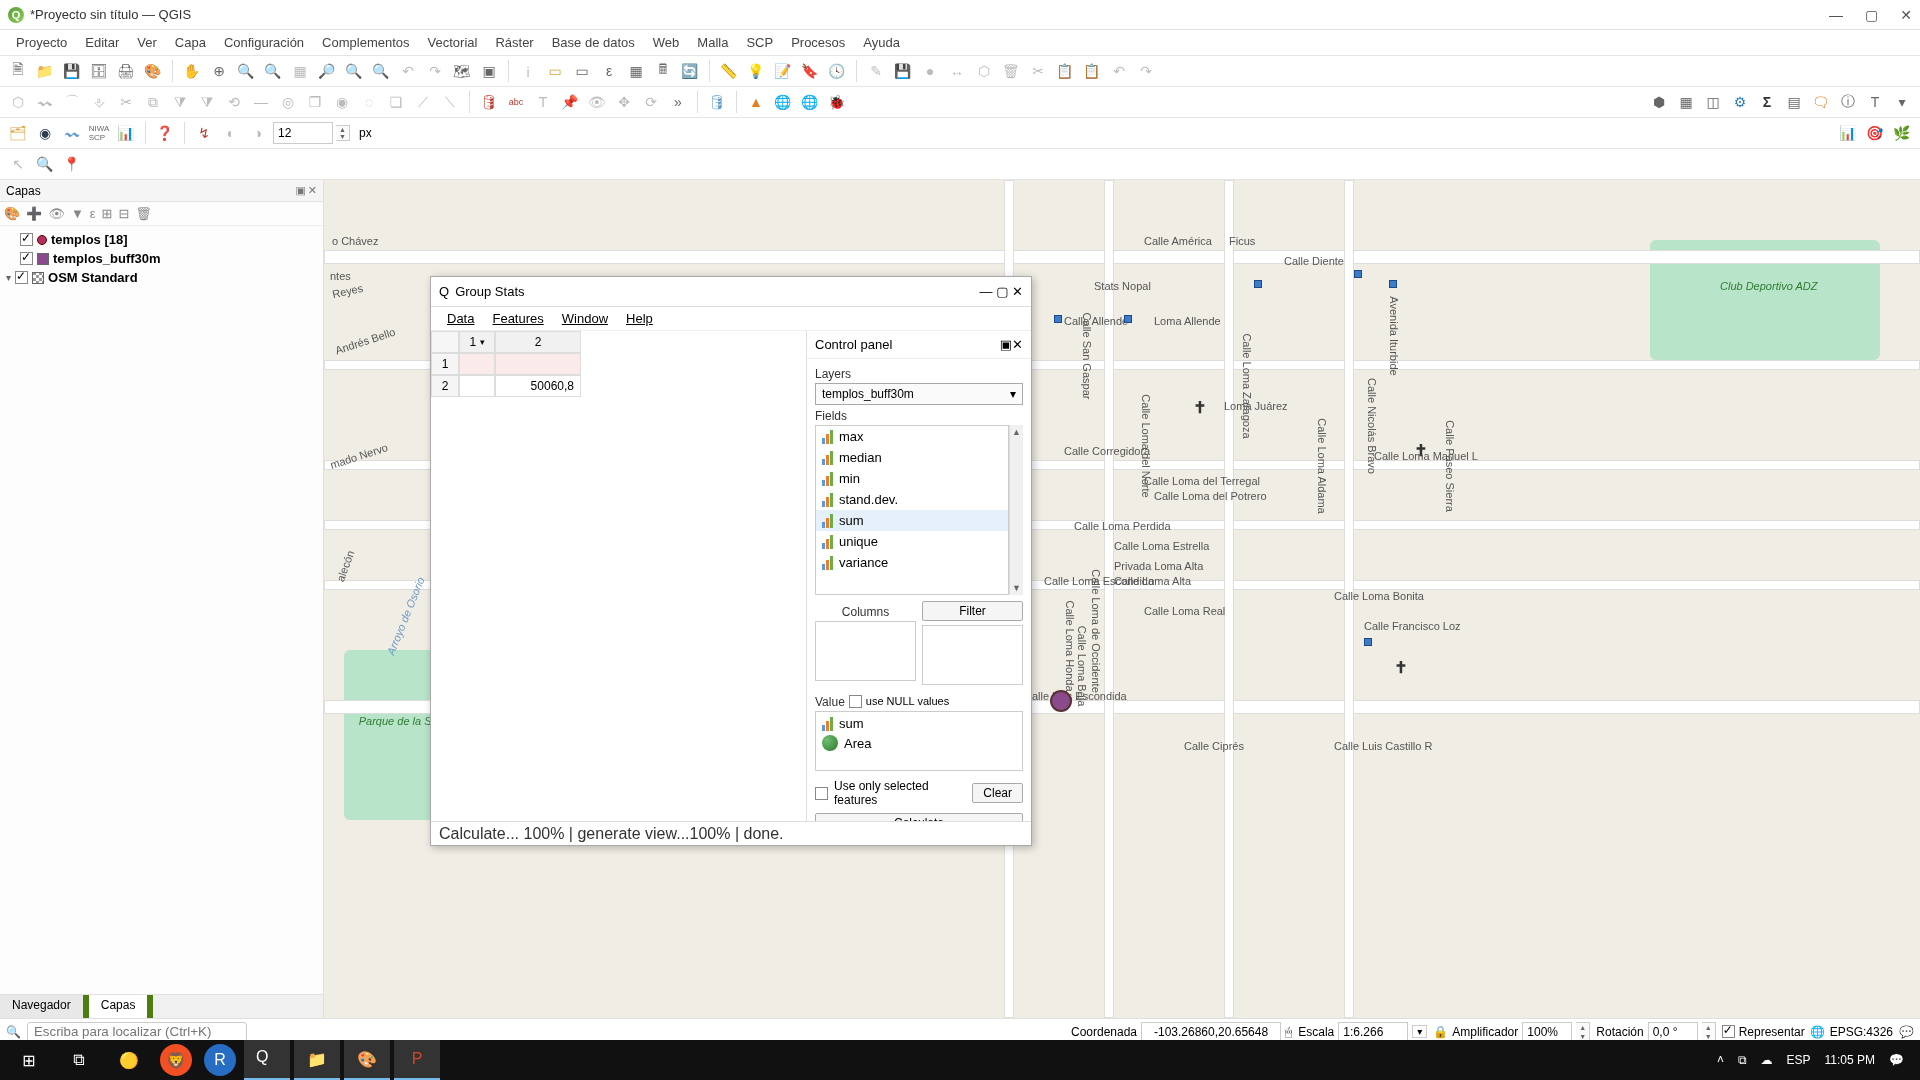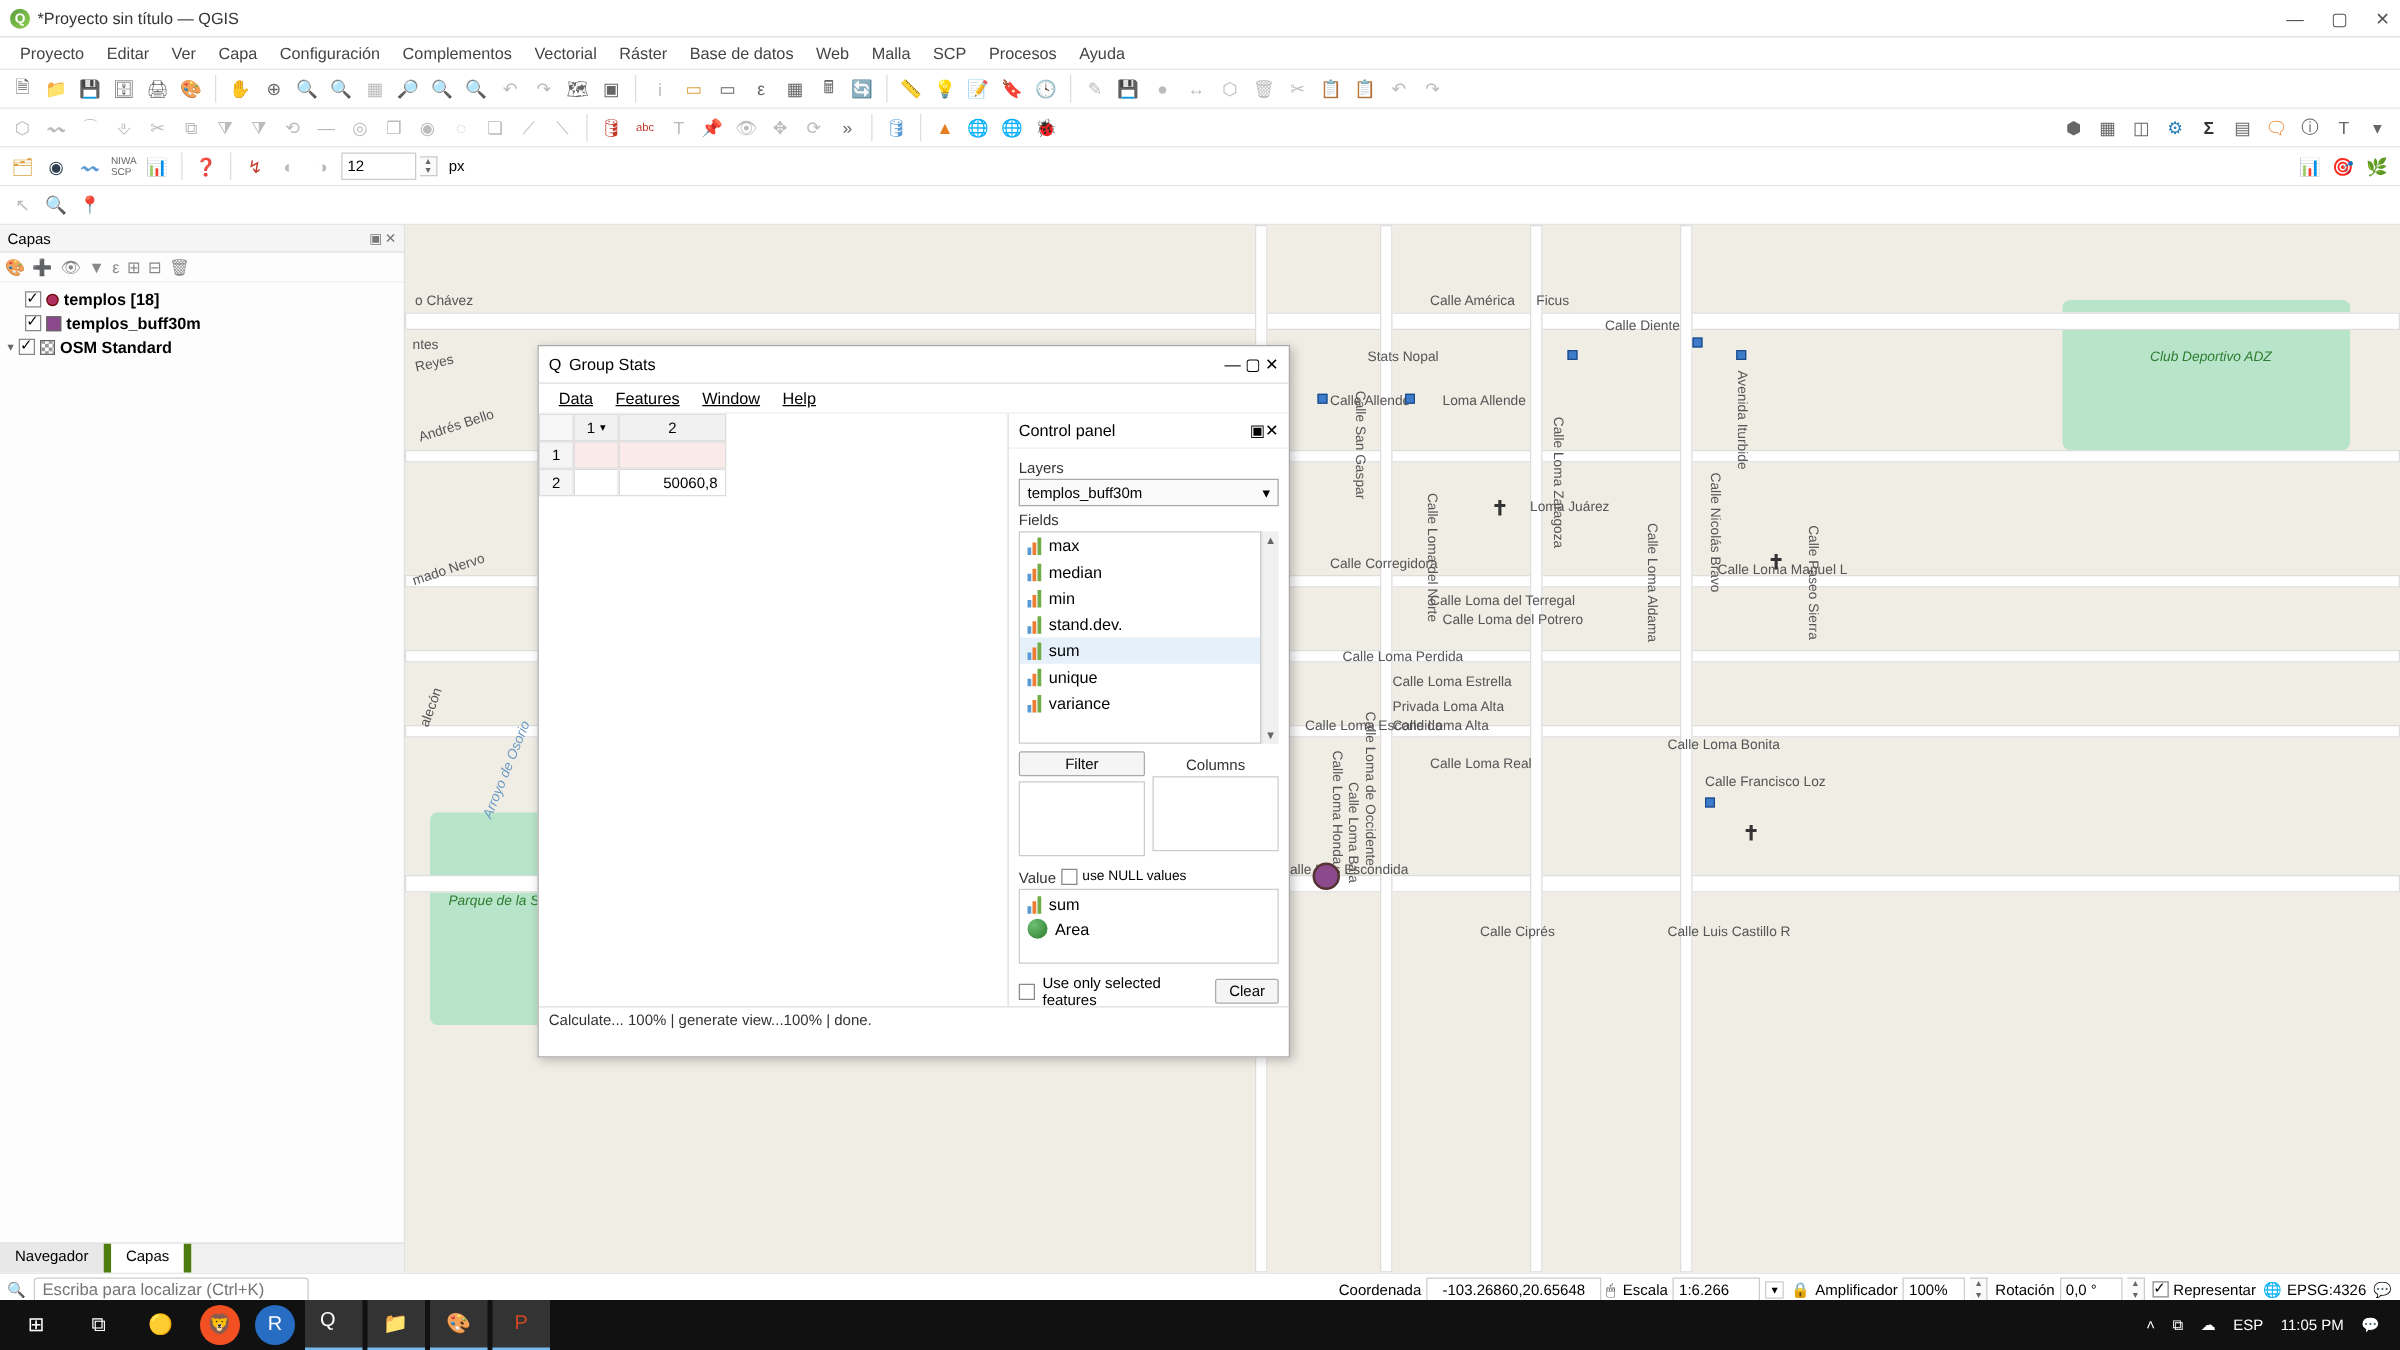--- a/index.html
+++ b/index.html
@@ -64,21 +64,21 @@
 .field-row{display:flex;align-items:center;gap:6px;padding:3px 6px;font-size:13px;}
 .field-row.sel{background:#e6f0fa;}
 .stat-icon{display:inline-flex;gap:1px;align-items:flex-end;height:14px;}
 .stat-icon span{width:3px;}
 .stat-icon span:nth-child(1){height:6px;background:#5b9bd5;}
 .stat-icon span:nth-child(2){height:10px;background:#ed7d31;}
 .stat-icon span:nth-child(3){height:14px;background:#70ad47;}
 .globe-icon{width:16px;height:16px;border-radius:50%;background:radial-gradient(circle at 30% 30%,#6fbf73,#2b7a2b);position:relative;}
 .btn{border:1px solid #aaa;background:#f5f5f5;font-size:12px;padding:2px 10px;border-radius:2px;cursor:default;}
 .small-box{border:1px solid #ccc;height:60px;background:#fff;}
-.dlg-status{height:40px;border-top:1px solid #ddd;font-size:12px;padding:3px 8px;color:#333;}
+.dlg-status{height:24px;border-top:1px solid #ddd;font-size:16px;padding:3px 8px;color:#333;}
 
 .locator-bar{height:26px;display:flex;align-items:center;padding:2px 6px;border-top:1px solid #e0e0e0;gap:6px;font-size:12px;}
 .locator-input{width:220px;height:20px;border:1px solid #ccc;border-radius:3px;padding:0 6px;color:#999;background:#fff;}
 .sb-group{display:flex;align-items:center;gap:4px;}
 .sb-input{border:1px solid #ccc;height:20px;padding:0 4px;background:#fff;font-size:12px;display:flex;align-items:center;}
 .taskbar{height:40px;background:#111;display:flex;align-items:center;padding:0 6px;gap:4px;position:fixed;bottom:0;left:0;right:0;}
 .tb-icon{width:46px;height:40px;display:flex;align-items:center;justify-content:center;color:#fff;font-size:16px;}
 .tb-icon.active{background:#333;border-bottom:2px solid #76b9ed;}
 .tb-right{margin-left:auto;display:flex;align-items:center;gap:14px;color:#fff;font-size:12px;padding-right:10px;}
 .scroll-track{width:14px;background:#f0f0f0;border-left:1px solid #ddd;display:flex;flex-direction:column;}
@@ -476,26 +476,26 @@
                 </div>
             </div>
             <div class="scroll-track">
               <div class="scroll-arrow">▲</div>
                 <div class="scroll-thumb"></div>
                 <div class="scroll-arrow">▼</div>
             </div>
           </div>
           <div style="display:flex;gap:6px;margin-top:6px;">
             <div style="flex:1;">
+              <div class="cp-label" style="text-align:center;">Columns</div>
+              <div class="small-box"></div>
+            </div>
+            <div style="flex:1;">
               <button class="btn" style="width:100%;">Filter</button>
               <div class="small-box" style="margin-top:4px;"></div>
-            </div>
-            <div style="flex:1;">
-              <div class="cp-label" style="text-align:center;">Columns</div>
-              <div class="small-box"></div>
             </div>
           </div>
           <div style="display:flex;gap:6px;margin-top:6px;">
             <div style="flex:1;">
               <div style="display:flex;align-items:center;gap:4px;">
                 <span class="cp-label">Value</span>
                 <div class="chk"></div>
                 <span style="font-size:11px;">use NULL values</span>
               </div>
               <div class="small-box" style="padding:2px;">

